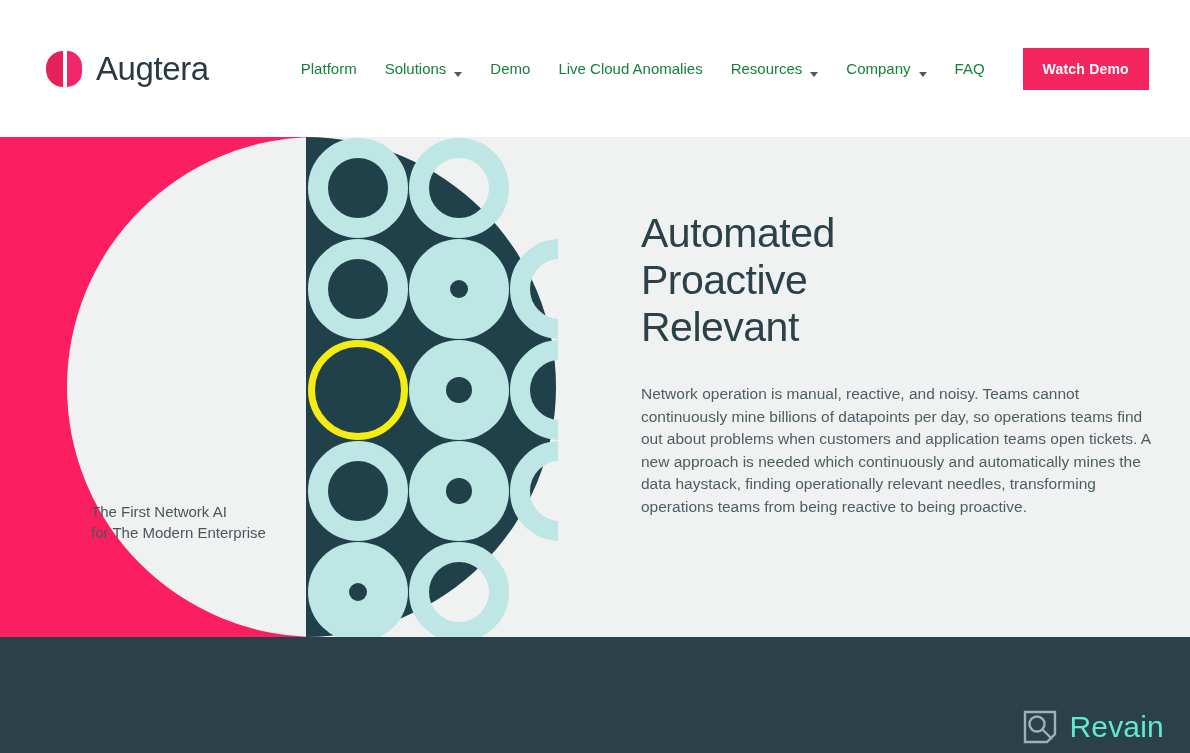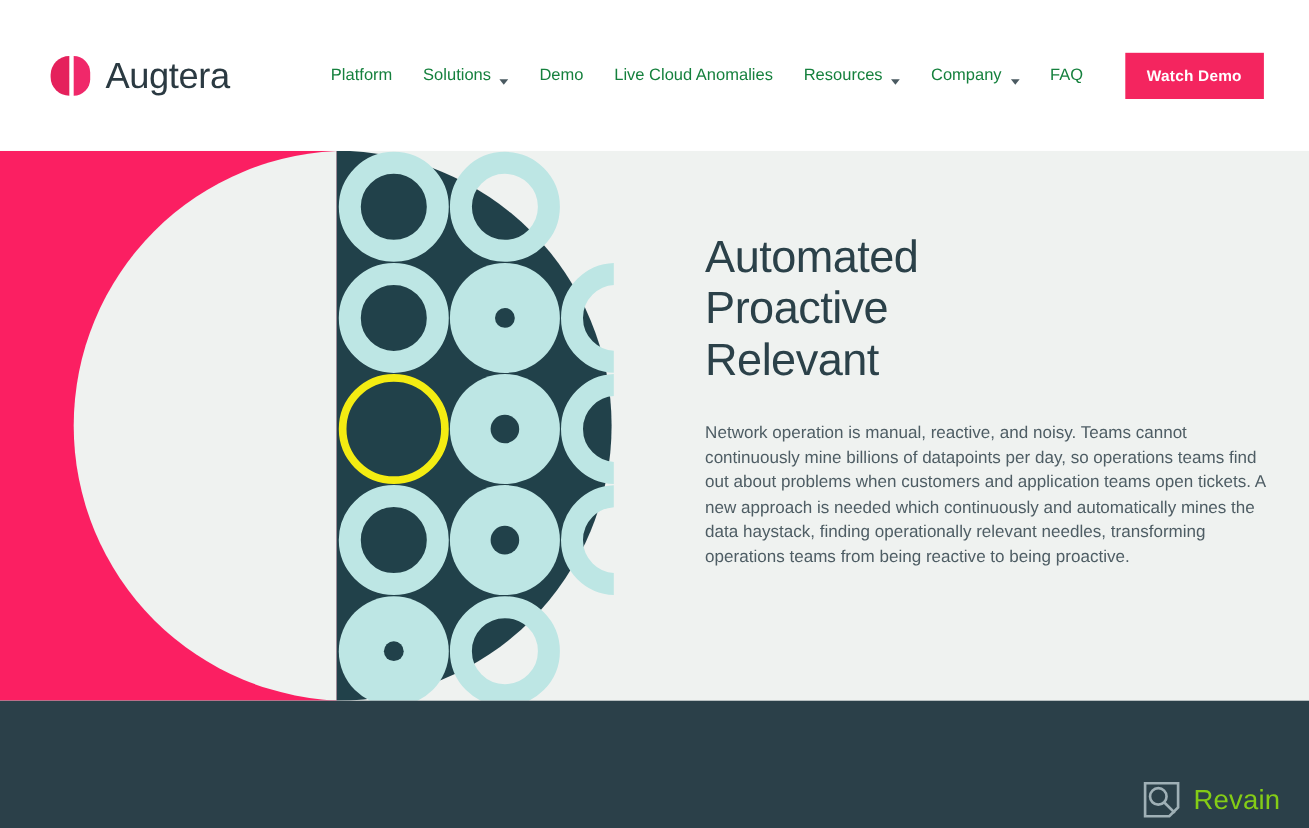--- a/index.html
+++ b/index.html
@@ -198,22 +198,22 @@
     position: absolute; top: 637px; left: 0;
     width: 1190px; height: 116px;
     background: #2b4049;
   }
   .watermark {
     position: absolute;
     right: 26px; bottom: 9px;
     display: flex; align-items: center; gap: 12px;
   }
   .watermark-label {
-    font-size: 25px;
-    color: #84cc16;
+    font-size: 30px;
+    color: #5eead4;
     letter-spacing: 0.2px;
   }
   .wm-icon { width: 34px; height: 34px; display:block; }
 </style>
 </head>
 <body>
 
 <div class="page">
 
   <div class="header">
@@ -253,20 +253,24 @@
       <button class="cta-demo">Watch Demo</button>
     </nav>
   </div>
 
   <div class="hero">
 
     <div class="pink-block">
       <div class="light-disc"></div>
     </div>
 
+    <div class="tagline">
+      <div>The First Network AI</div>
+      <div>for The Modern Enterprise</div>
+    </div>
 
     <div class="disc-wrap">
       <div class="dark-disc"></div>
 
       <div class="ring thick" style="left:2px;  top:1px;"></div>
       <div class="ring thick" style="left:103px; top:1px;"></div>
 
       <div class="ring thick" style="left:2px;  top:102px;"></div>
       <div class="ring dot small" style="left:103px; top:102px;"></div>
       <div class="ring thick" style="left:204px; top:102px;"></div>

